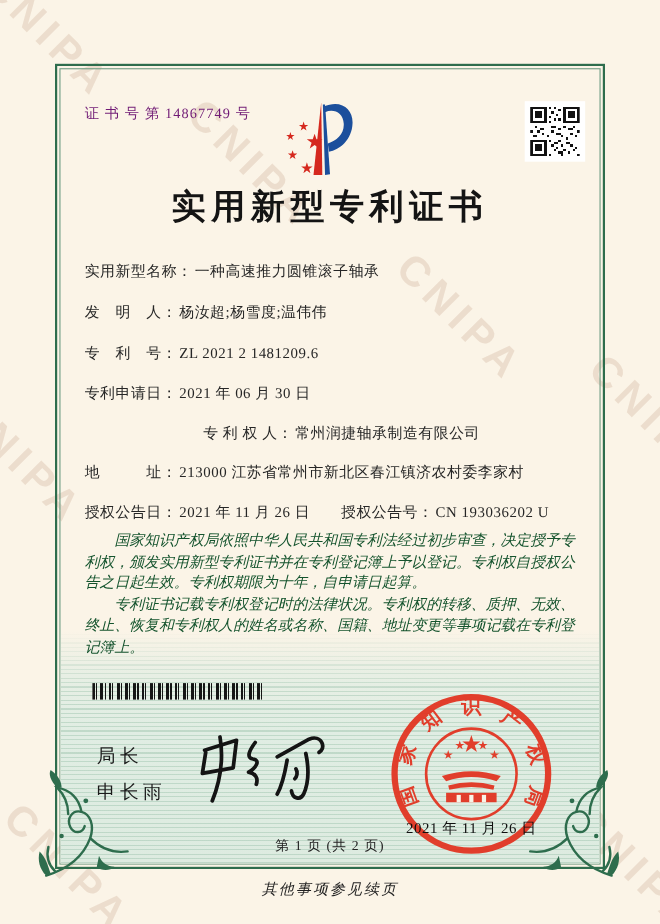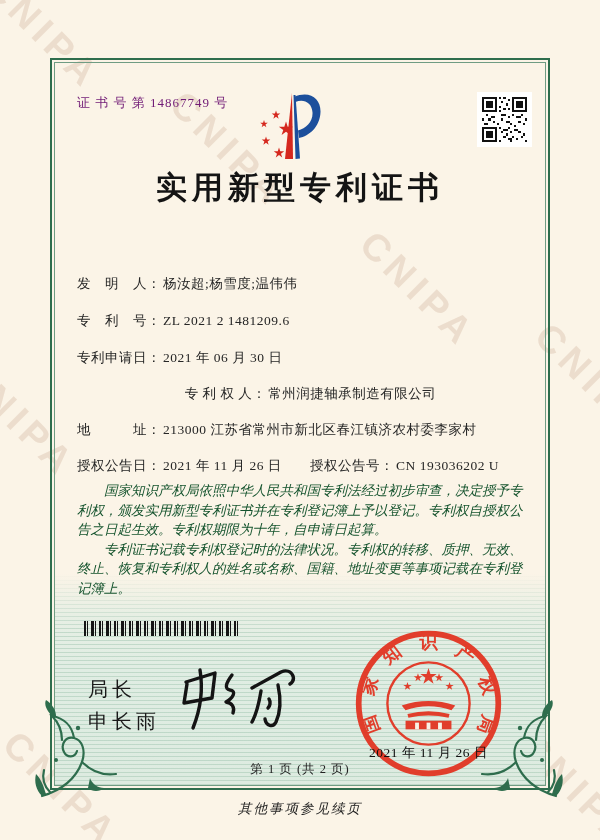--- a/index.html
+++ b/index.html
@@ -49,21 +49,21 @@
     font-size:13.5px; line-height:19.5px; font-style:italic; color:#14532d;}
   .legal p{ margin:0; text-indent:2em;}
   .barcode{ position:absolute; left:84px; top:621px; width:156px; height:15px;
     background:repeating-linear-gradient(90deg,
       #151515 0 2px, transparent 2px 3px,
       #151515 3px 4px, transparent 4px 7px,
       #151515 7px 10px, transparent 10px 11px,
       #151515 11px 12px, transparent 12px 15px);}
   .director-title,.director-name{ position:absolute; left:88px;
     font-family:"Liberation Sans","DejaVu Sans",sans-serif; font-weight:500;
-    font-size:20px; letter-spacing:4px; color:#1a1a1a;}
+    font-size:17px; letter-spacing:4px; color:#1a1a1a;}
   .director-title{ top:676px;} .director-name{ top:708px;}
   .signature{ position:absolute; left:178px; top:658px; width:132px; height:78px;}
   .seal{ position:absolute; left:352px; top:627px; width:153px; height:153px;
     opacity:0.94; mix-blend-mode:multiply;}
   .seal-date{ position:absolute; left:352px; top:744px; width:153px; text-align:center;
     font-size:13.5px; color:#101010; letter-spacing:0.5px; z-index:4;}
   .page-info{ position:absolute; left:0; right:0; top:761px; text-align:center;
     font-size:12.5px; color:#222; letter-spacing:1px;}
   .continuation{ position:absolute; left:0; right:0; top:800px; text-align:center;
     font-size:13.5px; font-style:italic; letter-spacing:2px; color:#1f1f1f; z-index:3;}
@@ -167,20 +167,23 @@
             <rect x="18" y="18" width="1" height="1"></rect>
           <rect x="8" y="20" width="1" height="1"></rect>
             <rect x="13" y="20" width="1" height="1"></rect>
             <rect x="20" y="20" width="1" height="1"></rect>
         </g>
       </svg>
     </div>
 
     <div class="title">实用新型专利证书</div>
 
+    <div class="field-row" style="top:238px;">
+      <span class="lab">实用新型名称：</span><span>一种高速推力圆锥滚子轴承</span>
+    </div>
     <div class="field-row" style="top:275px;">
       <span class="lab">发　明　人：</span><span>杨汝超;杨雪度;温伟伟</span>
     </div>
     <div class="field-row" style="top:312px;">
       <span class="lab">专　利　号：</span><span>ZL 2021 2 1481209.6</span>
     </div>
     <div class="field-row" style="top:349px;">
       <span class="lab">专利申请日：</span><span>2021 年 06 月 30 日</span>
     </div>
     <div class="field-row" style="top:385px;text-align:center;">

